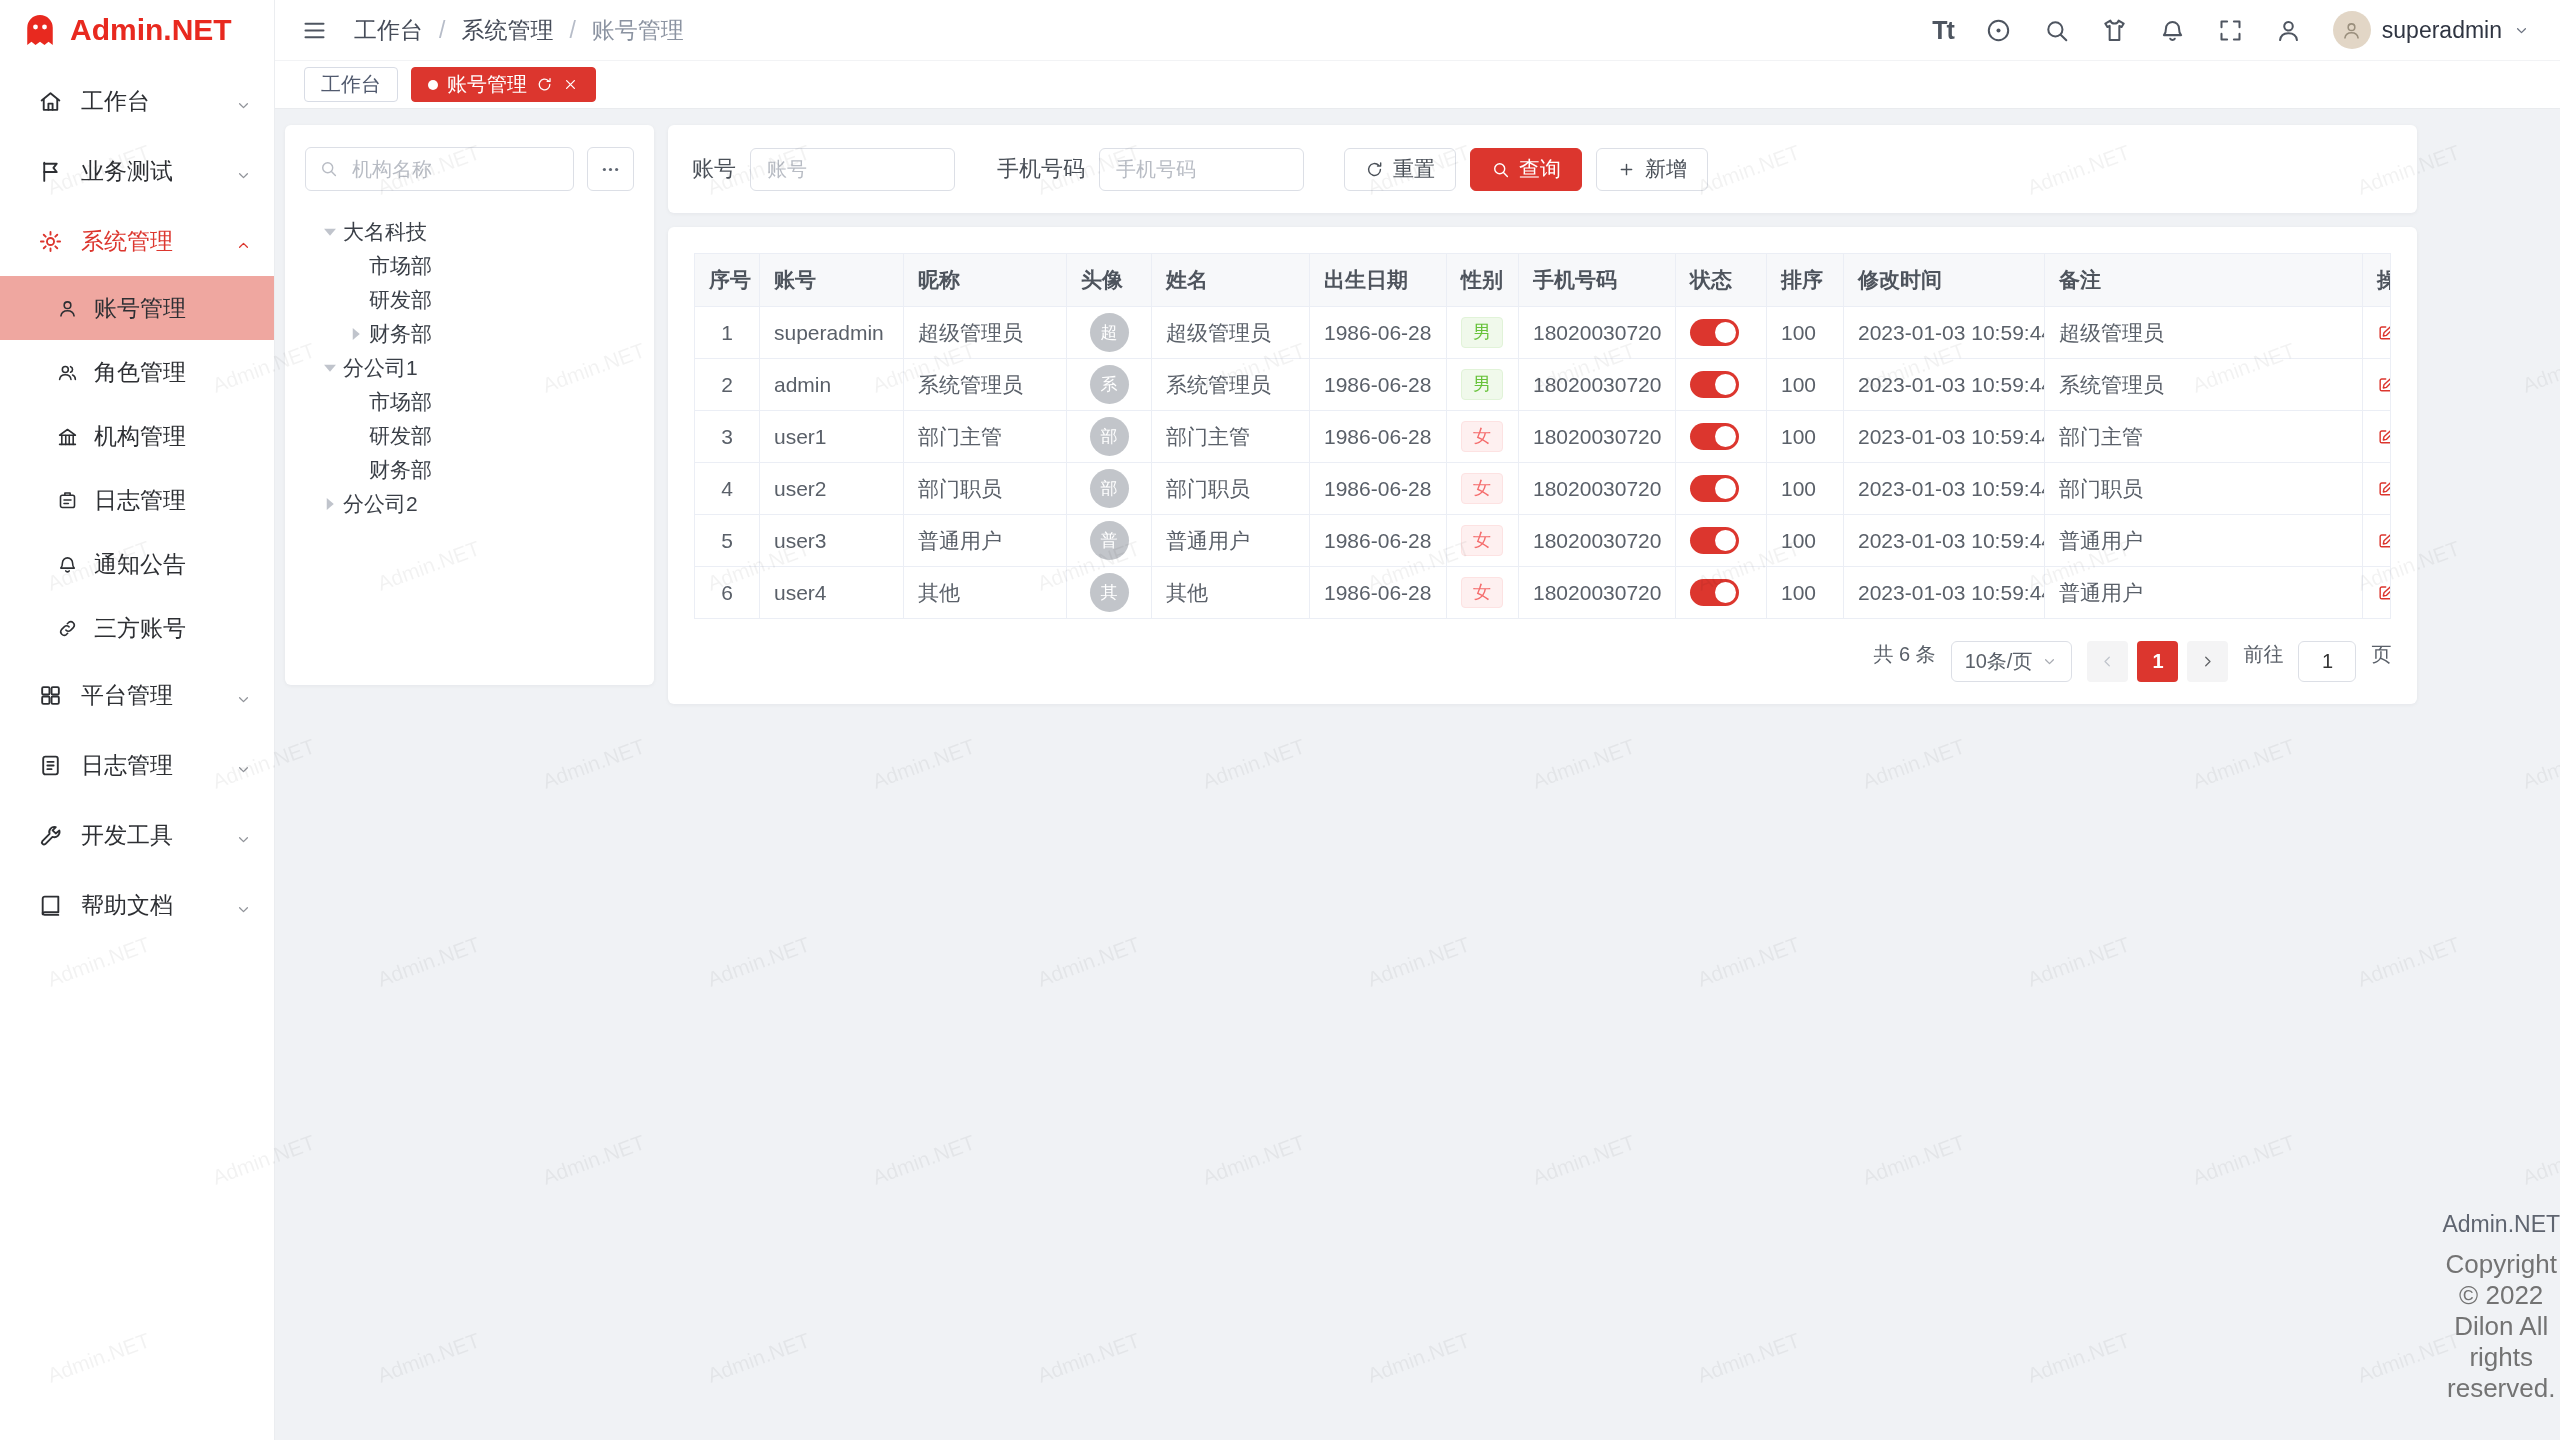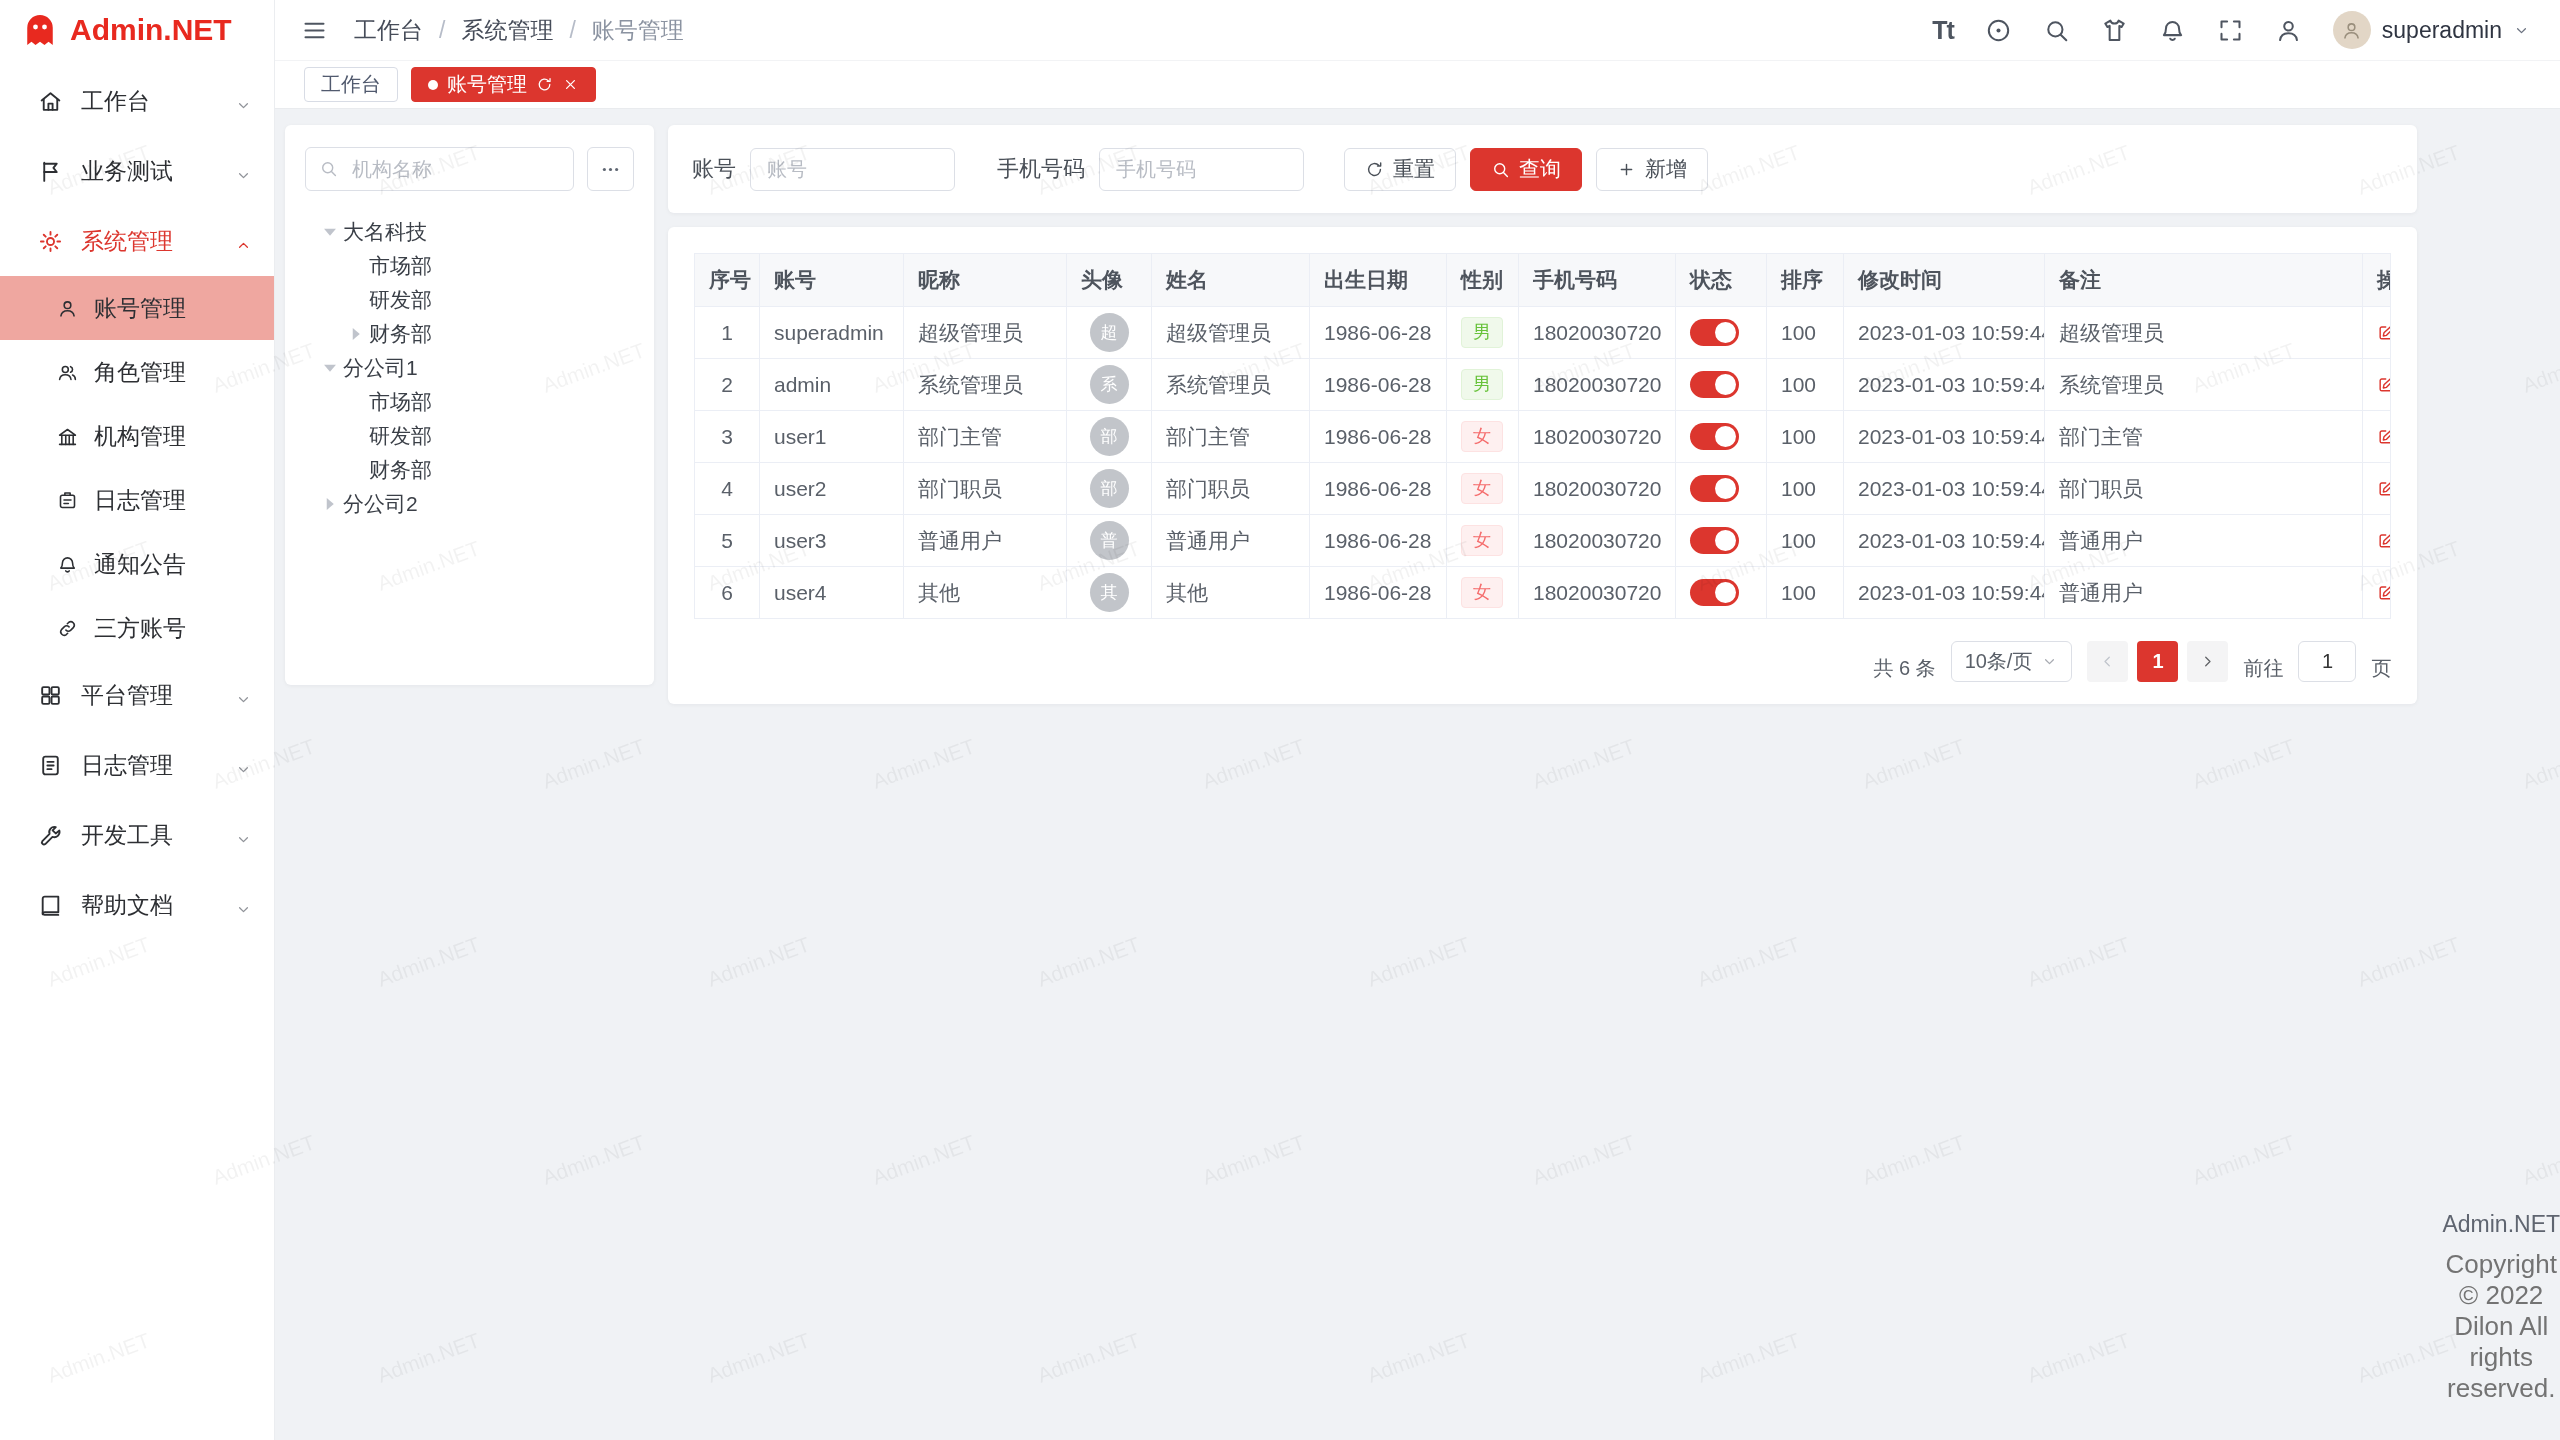--- a/index.html
+++ b/index.html
@@ -92,21 +92,21 @@
   .tag{display:inline-block;padding:3px 11px;font-size:18px;border-radius:4px;line-height:1.3}
   .tag-male{color:var(--male,#67c23a);background:var(--male-bg,#f0f9eb);border:1px solid #e1f3d8}
   .tag-female{color:var(--female,#f56c6c);background:var(--female-bg,#fef0f0);border:1px solid #fde2e2}
   .toggle{display:inline-block;width:49px;height:27px;border-radius:14px;background:var(--primary,#dc362e);position:relative;cursor:pointer;vertical-align:middle}
   .toggle .knob{position:absolute;top:3px;right:3px;width:21px;height:21px;border-radius:50%;background:#fff}
   .op-edit{display:inline-flex;align-items:center;gap:23px;color:var(--primary,#dc362e);cursor:pointer;font-size:20px;vertical-align:middle}
   .op-edit .i18{width:19px;height:19px}
   .op-more{margin-left:18px;color:var(--primary,#dc362e);cursor:pointer;display:inline-flex;width:23px;height:23px;vertical-align:middle}
 
   
-  .pagination{margin-top:22px;display:flex;align-items:flex-end;justify-content:flex-end;gap:15px;font-size:20px;color:#5a6069}
+  .pagination{margin-top:22px;display:flex;align-items:flex-start;justify-content:flex-end;gap:15px;font-size:20px;color:#5a6069}
   .pg-select{height:41px;min-width:120px;border:1px solid #dcdfe6;border-radius:6px;display:inline-flex;align-items:center;justify-content:space-between;gap:9px;padding:0 13px;cursor:pointer;color:#5a6069;box-sizing:border-box;background:#fff}
   .pg-select .chev{color:#a8abb2}
   .pg-group{display:flex;align-items:center;gap:9px}
   .pg-btn{min-width:41px;height:41px;border:none;border-radius:4px;background:#f4f4f5;display:inline-flex;align-items:center;justify-content:center;font-size:20px;color:#606266;cursor:pointer;padding:0}
   .pg-btn.disabled{color:#c0c4cc}
   .pg-btn.active{background:var(--primary,#dc362e);color:#fff;font-weight:700}
   .goto-input{width:58px;height:41px;border:1px solid #dcdfe6;border-radius:6px;text-align:center;font-size:20px;color:#333;outline:none;box-sizing:border-box}
 
   
   .footer{margin-top:auto;text-align:center;padding:20px 0 36px}

